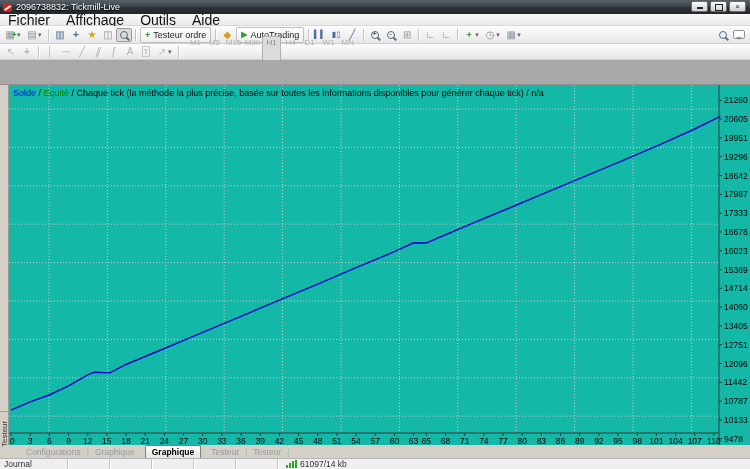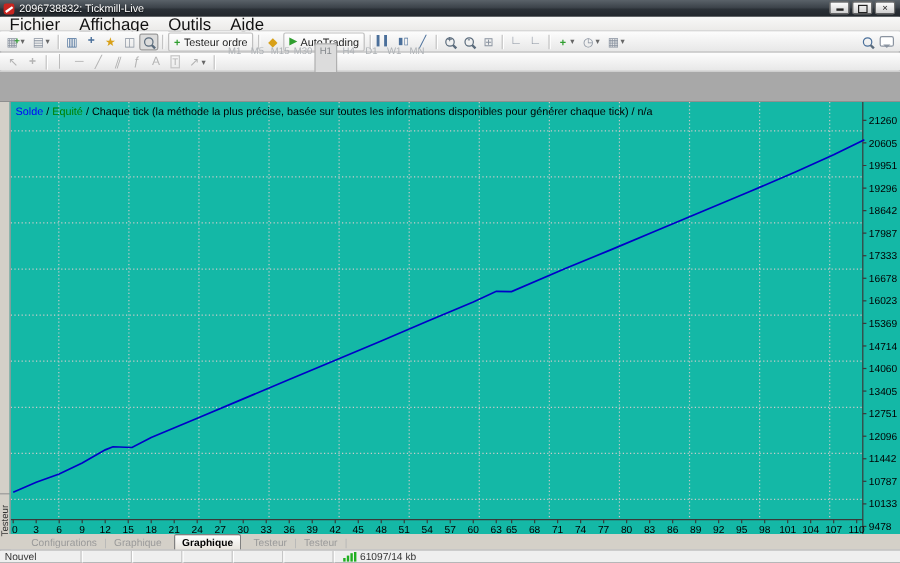--- a/index.html
+++ b/index.html
@@ -397,21 +397,21 @@
           <span class="ttab ttab-active">Graphique</span>
           <span class="ttab">Testeur</span>
           <span class="tsep">|</span>
           <span class="ttab">Testeur</span>
           <span class="tsep">|</span>
         </div>
     </div>
   </div>
 
   <div class="status">
-    <span class="pane pane-profile">Nouvel</span>
+    <span class="pane pane-profile">Journal</span>
     <span class="pane pane-empty"></span>
     <span class="pane pane-empty"></span>
     <span class="pane pane-empty"></span>
     <span class="pane pane-empty"></span>
     <span class="pane pane-empty"></span>
     <span class="pane pane-conn">
       <span class="bars">
           <i></i>
           <i></i>
           <i></i>

